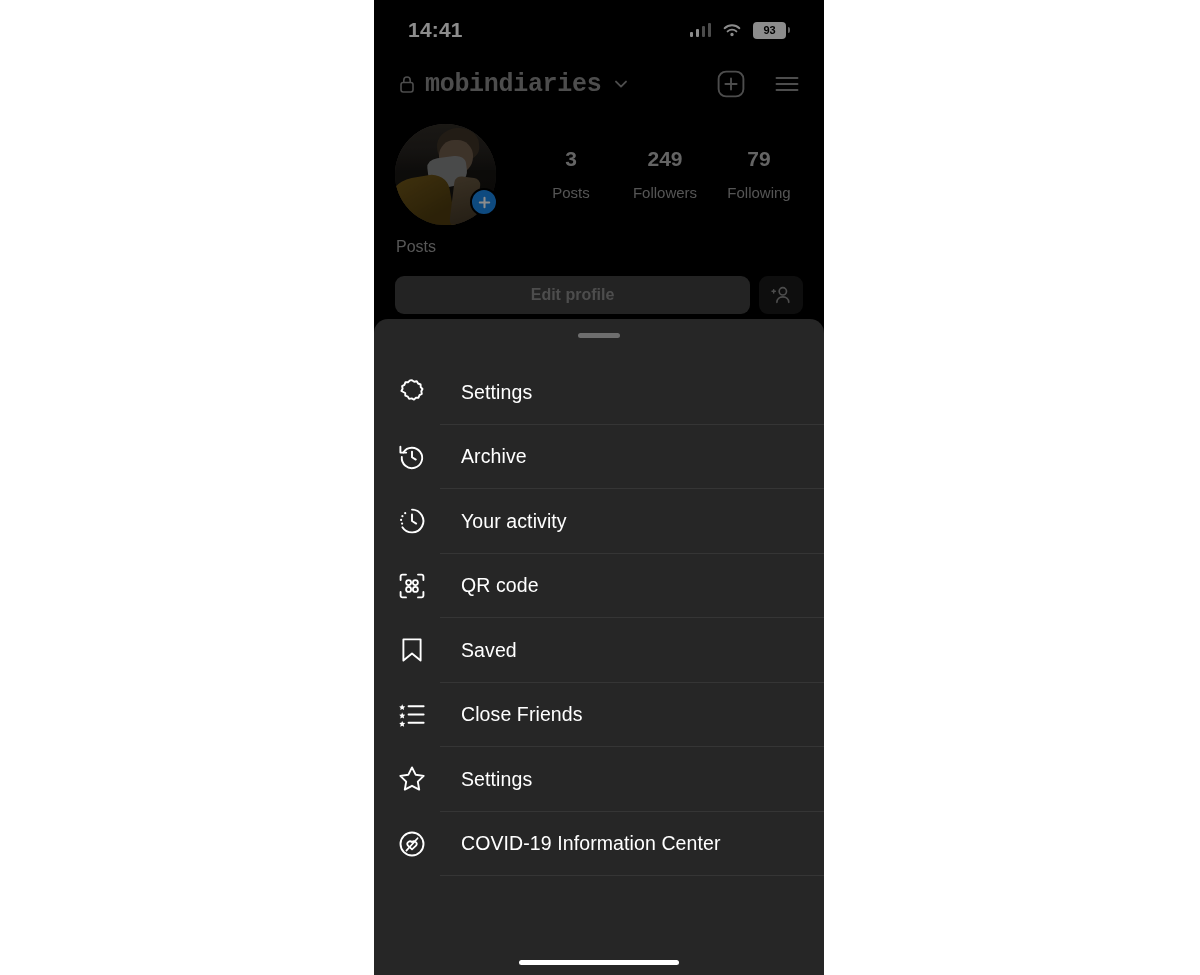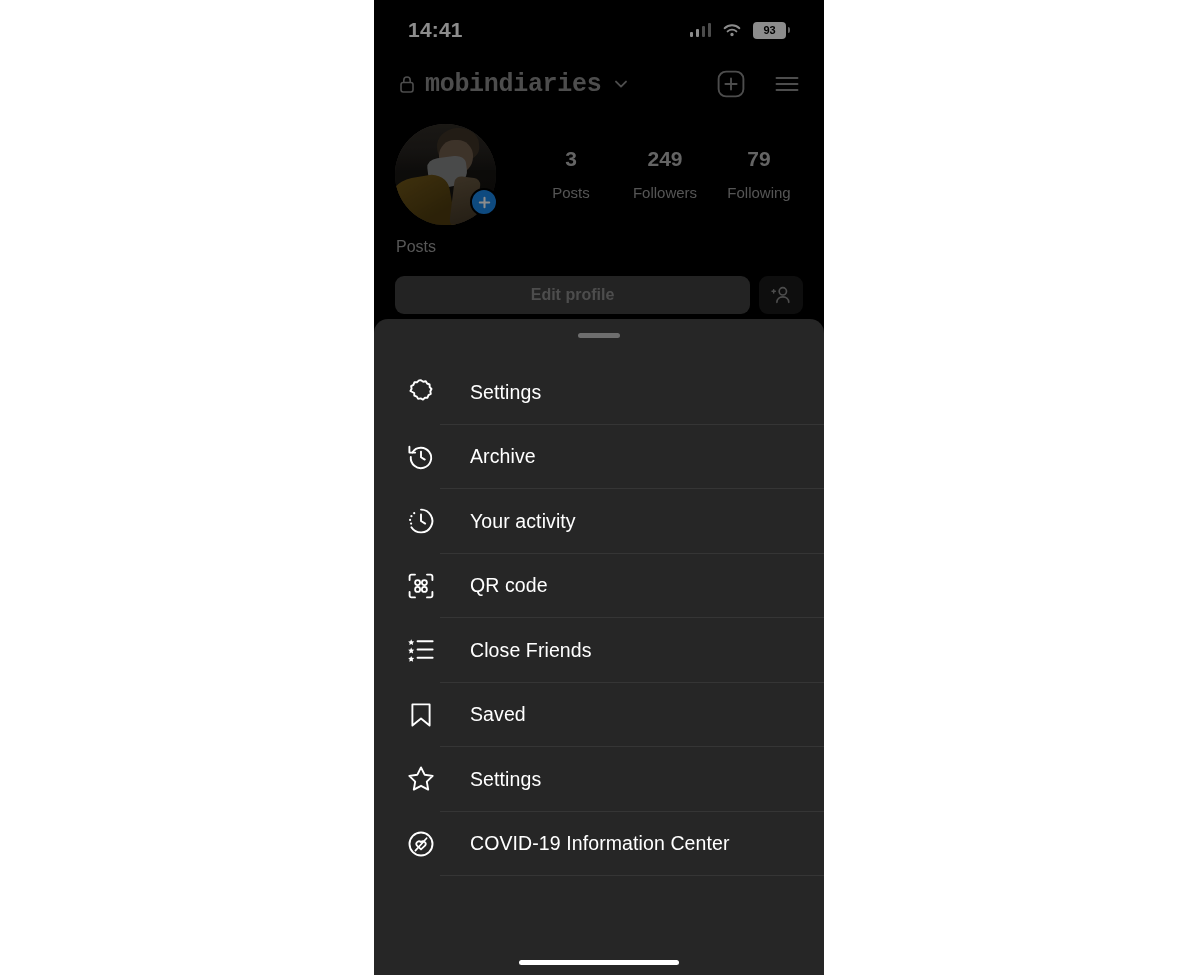--- a/index.html
+++ b/index.html
@@ -150,21 +150,21 @@
     background:#262626; border-radius:14px 14px 0 0;
     overflow:hidden;
   }
   .drag-handle {
     width:42px; height:5px; border-radius:3px; background:#6e6e6e;
     margin:14px auto 0 auto;
   }
   .menu { margin-top:22px; }
   .menu-item {
     position:relative; height:64.5px;
-    display:flex; align-items:center; padding-left:30px;
+    display:flex; align-items:center; padding-left:21px;
   }
   .menu-item .m-icon {
     width:34px; height:34px; flex:none;
     display:flex; align-items:center; justify-content:center;
   }
   .menu-item .m-icon svg { width:30px; height:30px; }
   .menu-item .m-label {
     margin-left:32px; color:#ffffff; font-size:19.5px; letter-spacing:0.1px;
   }
   .menu-item .m-div {
@@ -337,43 +337,43 @@
               <circle cx="18.4" cy="18.4" r="2.5" stroke="#fff" stroke-width="1.8" fill="none"></circle>
             </svg>
           </span>
           <span class="m-label">QR code</span>
           <span class="m-div"></span>
         </div>
 
         <div class="menu-item">
           <span class="m-icon">
             <svg viewBox="0 0 30 30">
+              <path d="M6.4 4.4h17.2v21.2L15 18.6 6.4 25.6z" stroke="#fff" stroke-width="1.9" fill="none" stroke-linejoin="round"></path>
+            </svg>
+          </span>
+          <span class="m-label">Saved</span>
+          <span class="m-div"></span>
+        </div>
+
+        <div class="menu-item">
+          <span class="m-icon">
+            <svg viewBox="0 0 30 30">
               <path d="M5.2 4.3l.9 1.9 2.1.3-1.5 1.5.4 2.1-1.9-1-1.9 1 .4-2.1L2.2 6.5l2.1-.3z" fill="#fff"></path>
               <path d="M5.2 12.6l.9 1.9 2.1.3-1.5 1.5.4 2.1-1.9-1-1.9 1 .4-2.1-1.5-1.5 2.1-.3z" fill="#fff"></path>
               <path d="M5.2 20.9l.9 1.9 2.1.3-1.5 1.5.4 2.1-1.9-1-1.9 1 .4-2.1-1.5-1.5 2.1-.3z" fill="#fff"></path>
               <path d="M11.6 6.2h15M11.6 14.5h15M11.6 22.8h15" stroke="#fff" stroke-width="2" stroke-linecap="round"></path>
             </svg>
           </span>
           <span class="m-label">Close Friends</span>
           <span class="m-div"></span>
         </div>
 
         <div class="menu-item">
           <span class="m-icon">
             <svg viewBox="0 0 30 30">
-              <path d="M6.4 4.4h17.2v21.2L15 18.6 6.4 25.6z" stroke="#fff" stroke-width="1.9" fill="none" stroke-linejoin="round"></path>
-            </svg>
-          </span>
-          <span class="m-label">Saved</span>
-          <span class="m-div"></span>
-        </div>
-
-        <div class="menu-item">
-          <span class="m-icon">
-            <svg viewBox="0 0 30 30">
               <path d="M15 3.4l3.6 7.3 8.1 1.2-5.9 5.7 1.4 8-7.2-3.8-7.2 3.8 1.4-8-5.9-5.7 8.1-1.2z" stroke="#fff" stroke-width="1.9" fill="none" stroke-linejoin="round"></path>
             </svg>
           </span>
           <span class="m-label">Settings</span>
           <span class="m-div"></span>
         </div>
 
         <div class="menu-item">
           <span class="m-icon">
             <svg viewBox="0 0 30 30">

